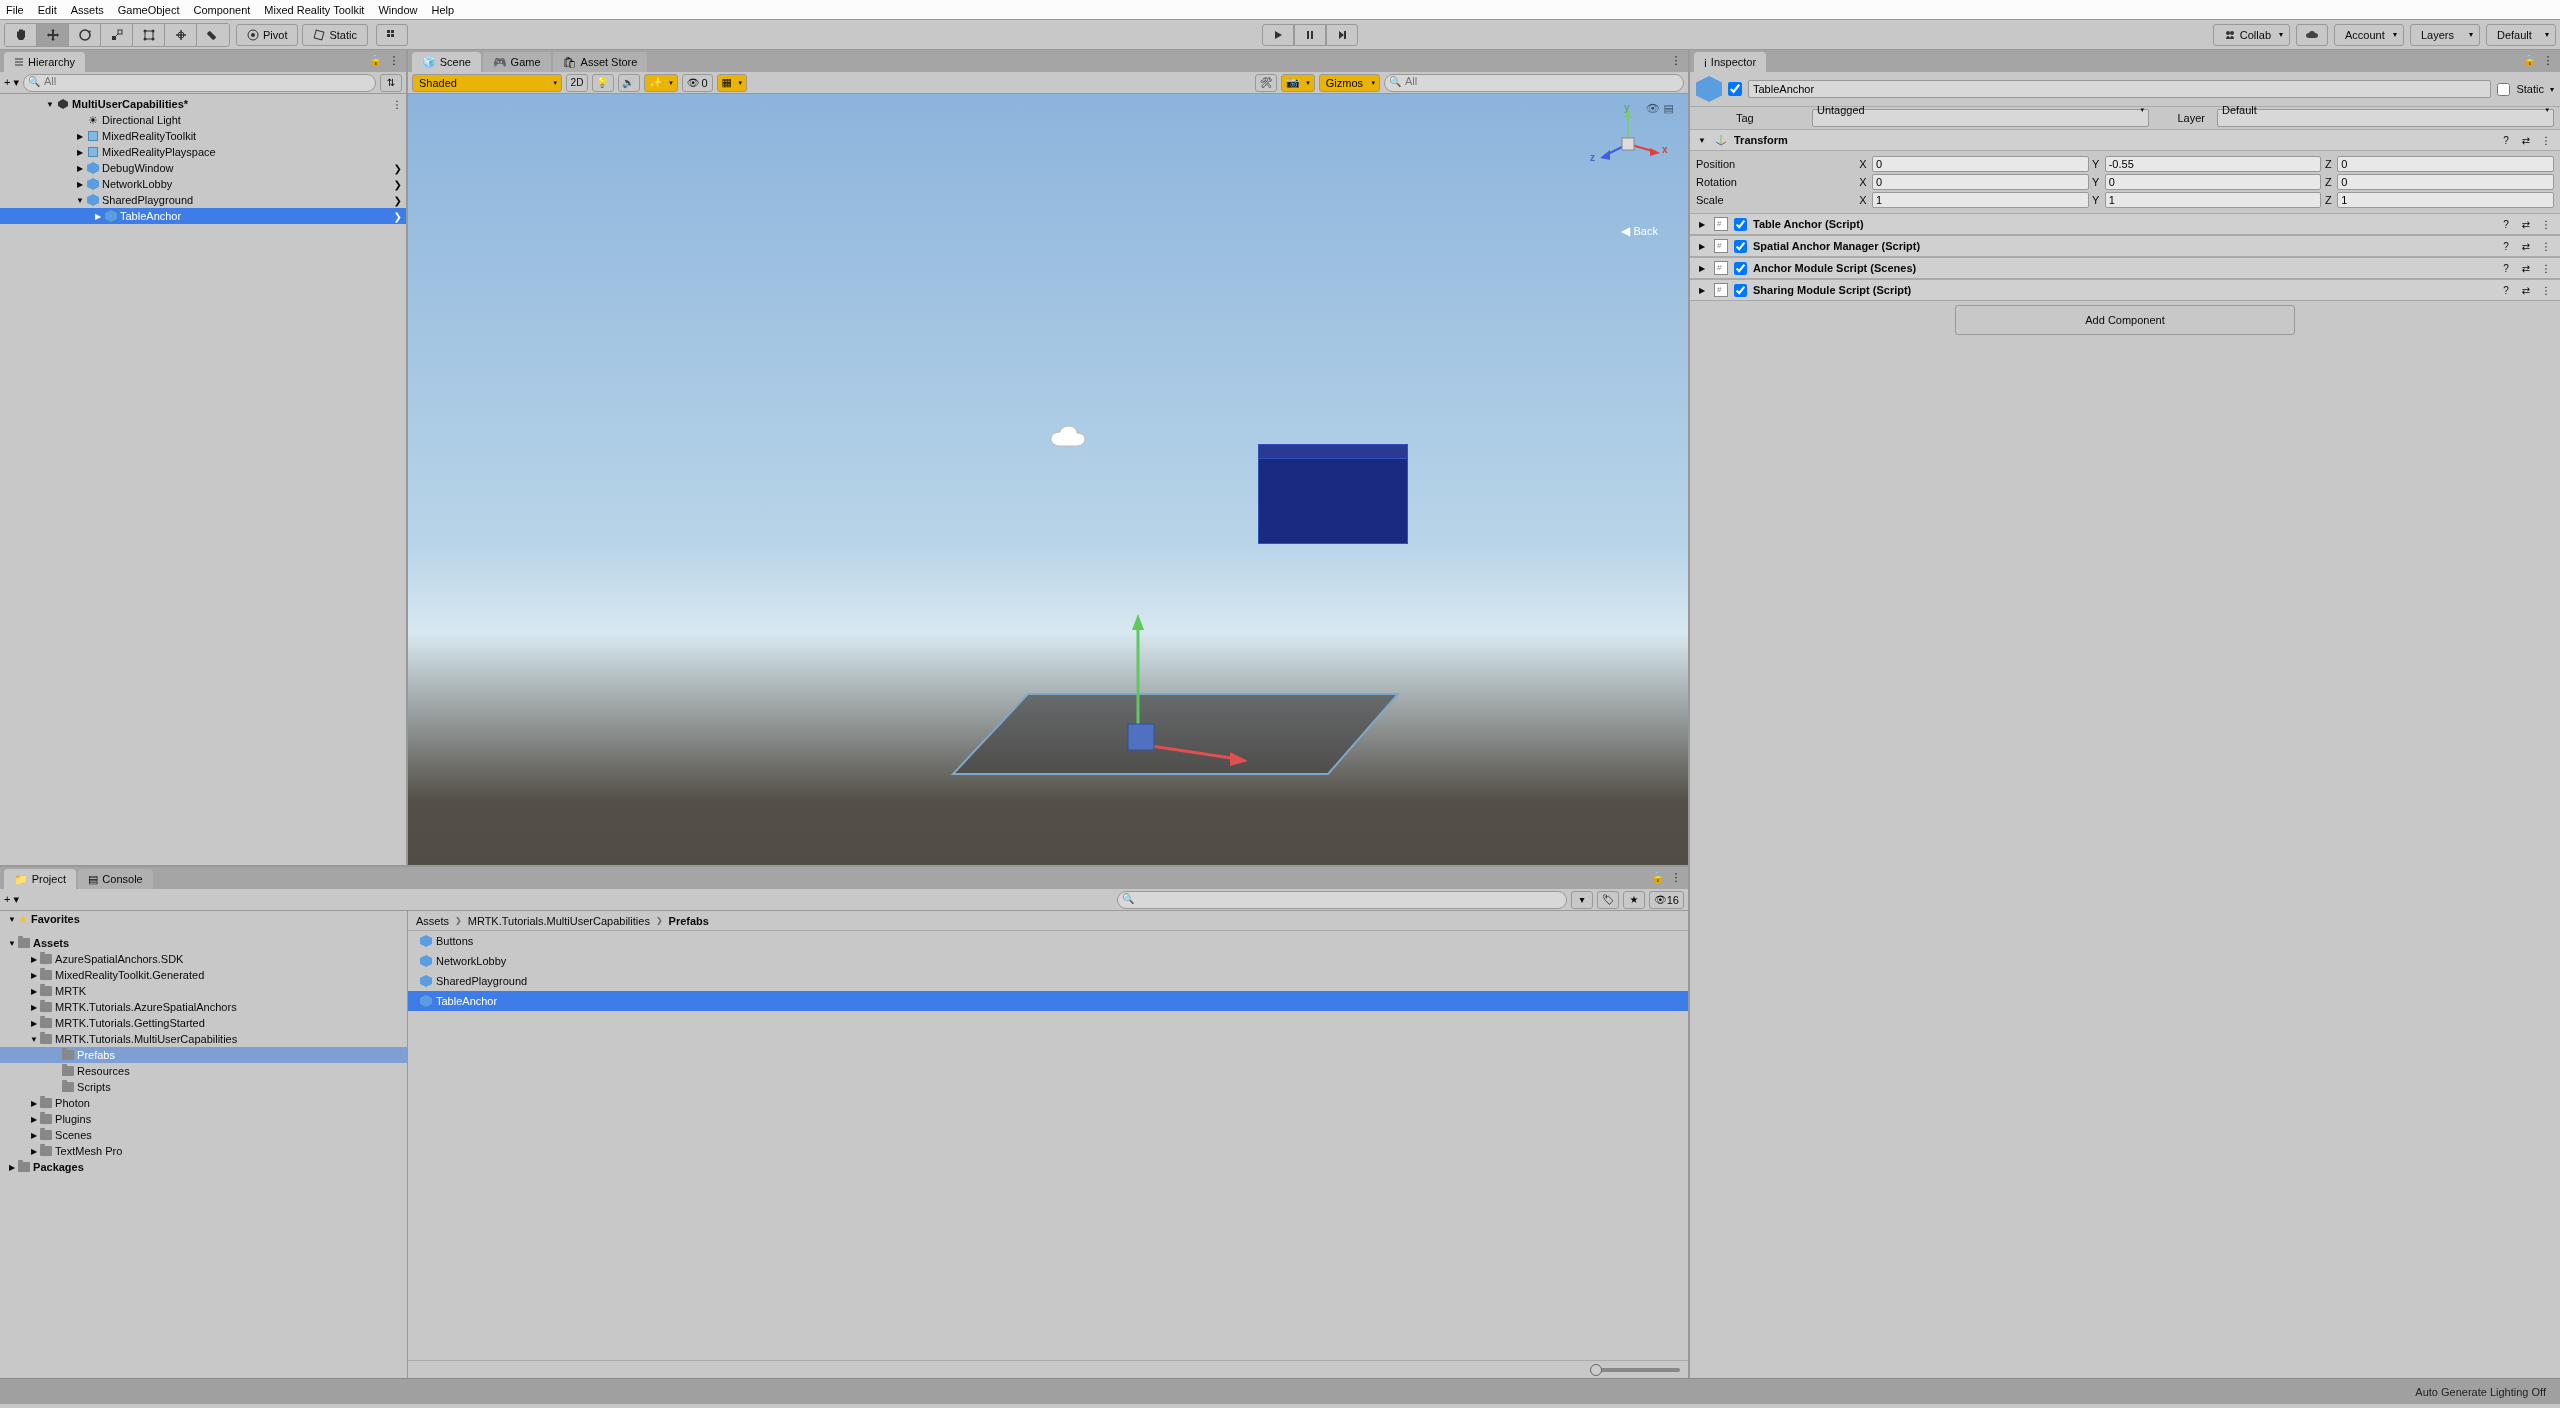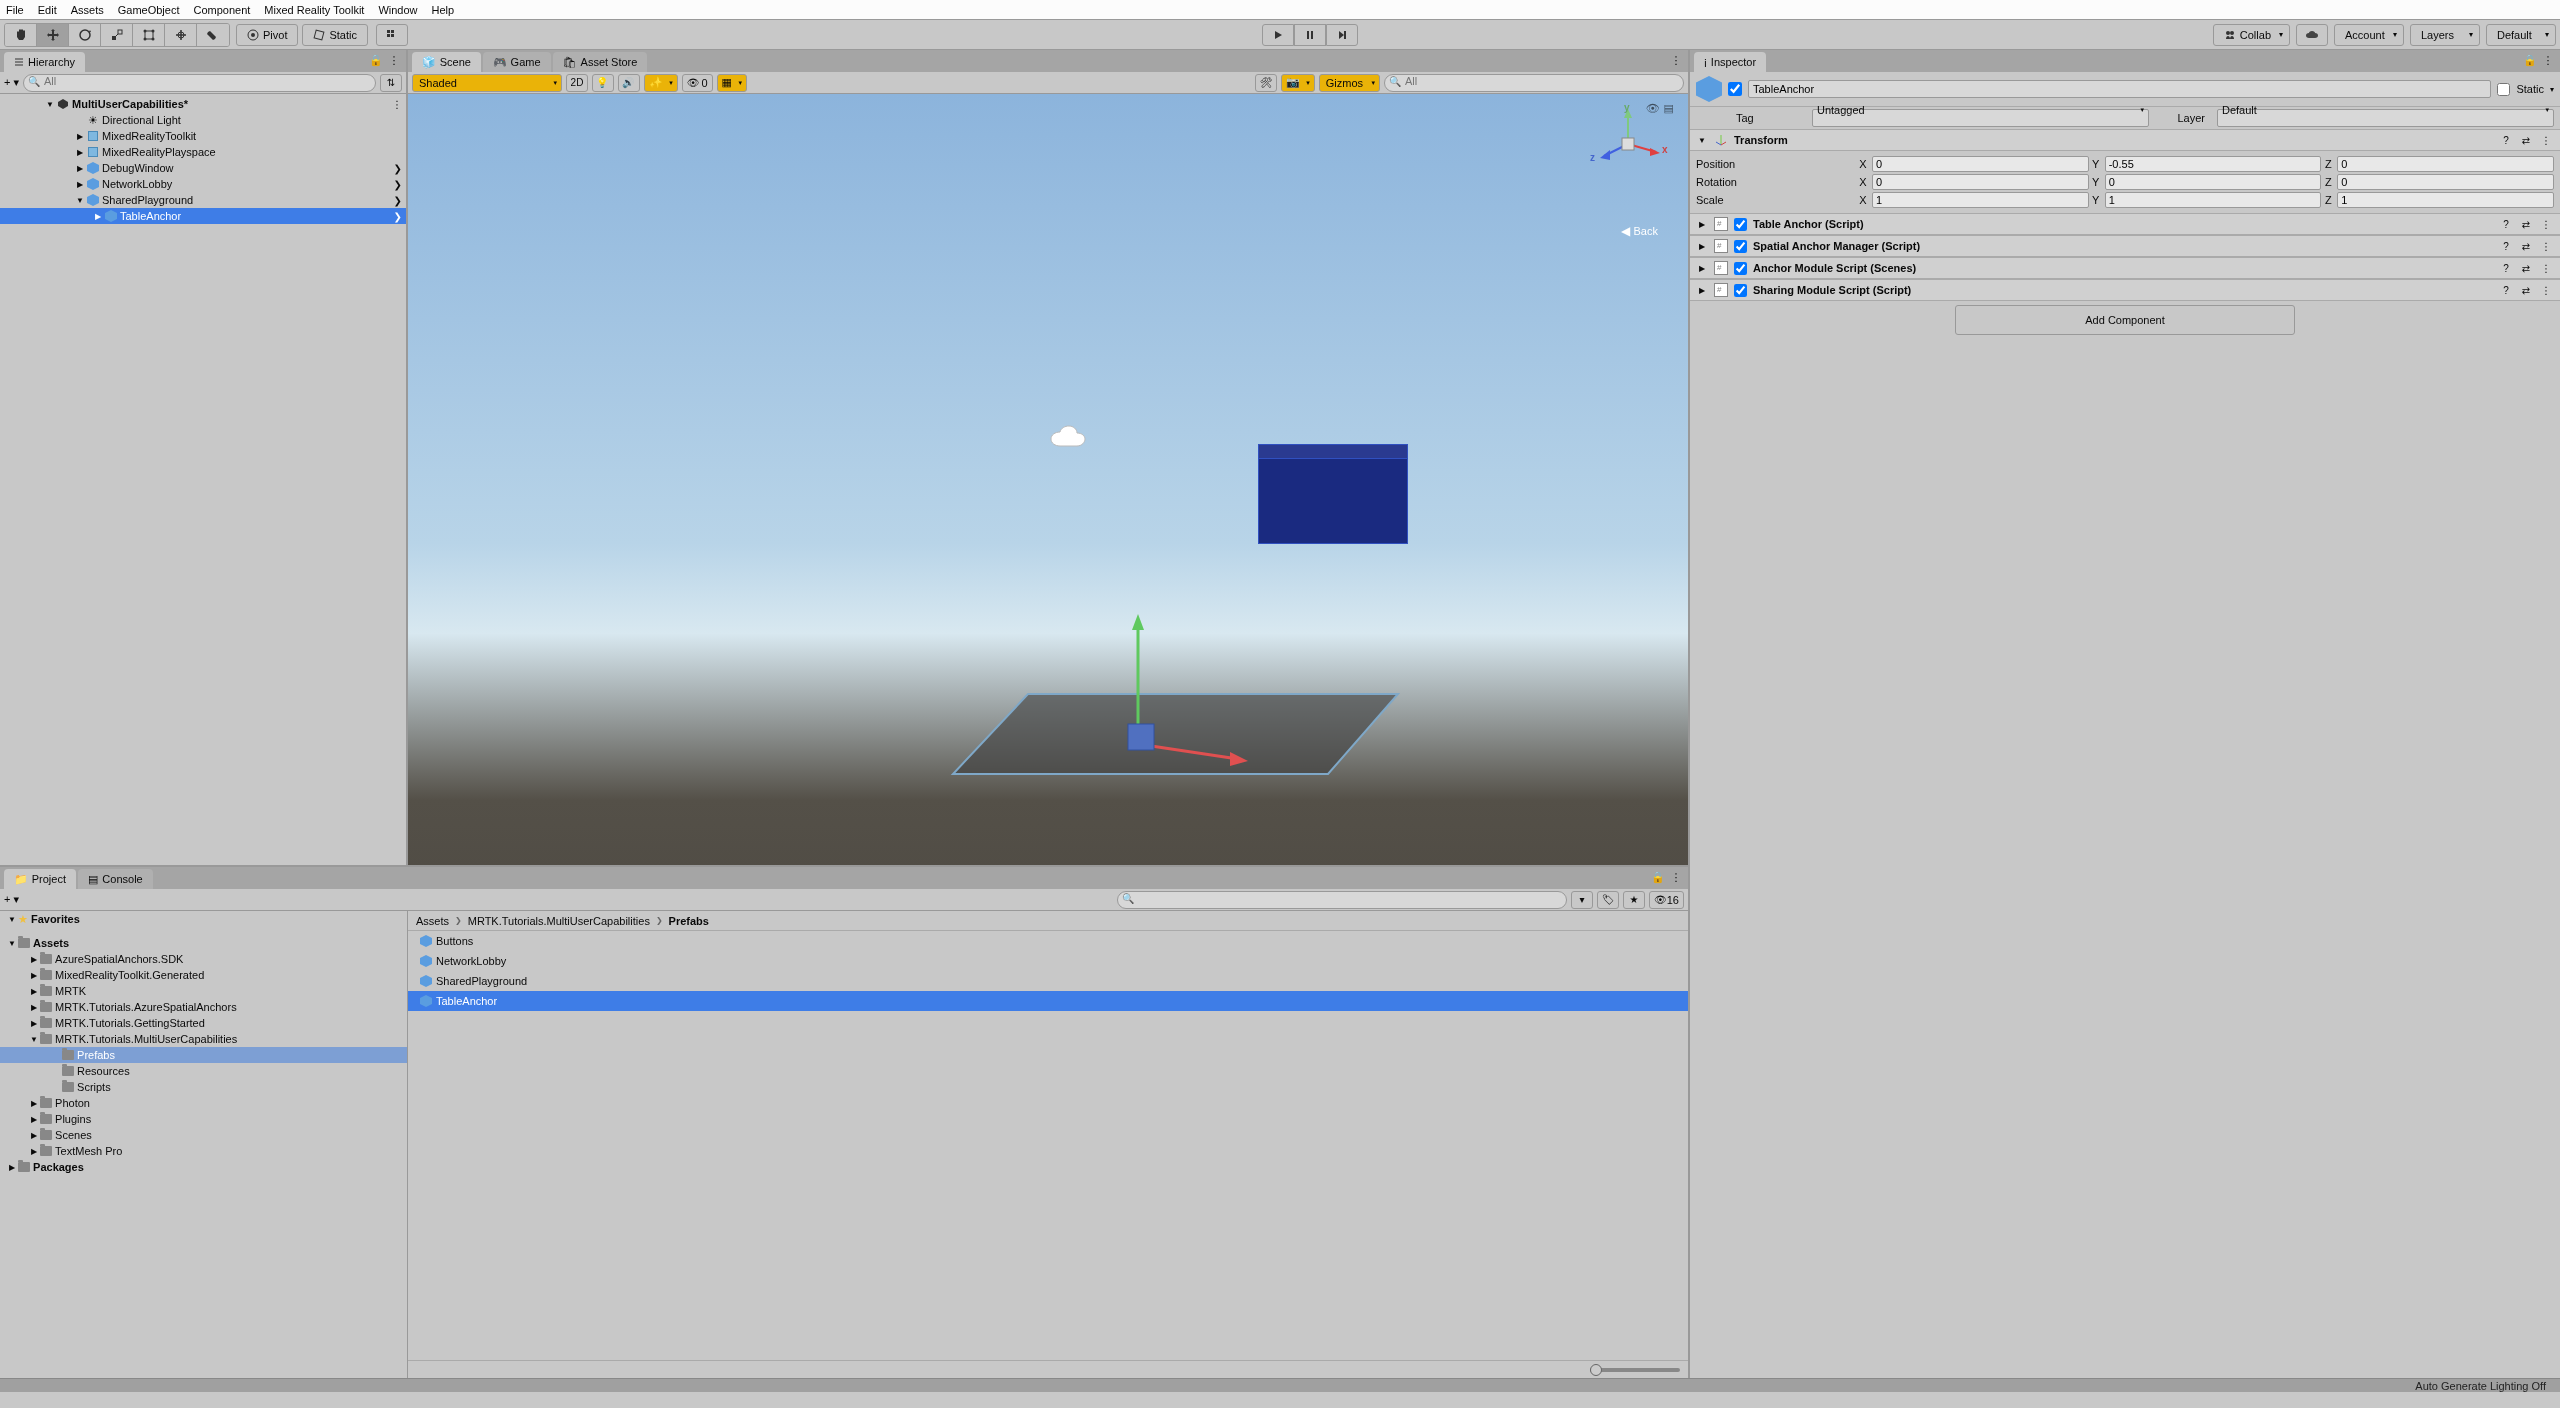--- a/index.html
+++ b/index.html
@@ -92,21 +92,21 @@
 .comp-opts span { width: 16px; height: 16px; display: flex; align-items: center; justify-content: center; cursor: pointer; font-size: 10px; }
 .transform-body { padding: 4px 6px; }
 .xyz-row { display: flex; align-items: center; padding: 1px 0; }
 .xyz-label { width: 160px; }
 .xyz-field { display: flex; align-items: center; gap: 2px; flex: 1; }
 .xyz-field label { width: 14px; text-align: center; }
 .xyz-field input { flex: 1; height: 16px; background: #e8e8e8; border: 1px solid #999; border-radius: 2px; padding: 0 3px; }
 .add-comp-btn { width: 340px; height: 30px; margin: 4px auto; background: #c8c8c8; border: 1px solid #999; border-radius: 3px; display: flex; align-items: center; justify-content: center; cursor: pointer; }
 
 
-.statusbar { height: 14px; background: #a0a0a0; border-top: 1px solid #888; display: flex; align-items: center; justify-content: flex-end; padding: 0 14px; color: #222; }
+.statusbar { height: 26px; background: #a0a0a0; border-top: 1px solid #888; display: flex; align-items: center; justify-content: flex-end; padding: 0 14px; color: #222; }
 
 svg { display: block; }
 .folder-icon { width: 12px; height: 10px; background: #888; border-radius: 1px; position: relative; }
 .folder-icon::before { content: ""; position: absolute; top: -2px; left: 0; width: 5px; height: 2px; background: #888; border-radius: 1px 1px 0 0; }
 .star-icon { color: #f0c040; font-size: 11px; }
 .prefab-icon { width: 12px; height: 12px; background: #5a9de0; clip-path: polygon(50% 0, 100% 25%, 100% 75%, 50% 100%, 0 75%, 0 25%); }
 </style>
 </head>
 <body>
 

